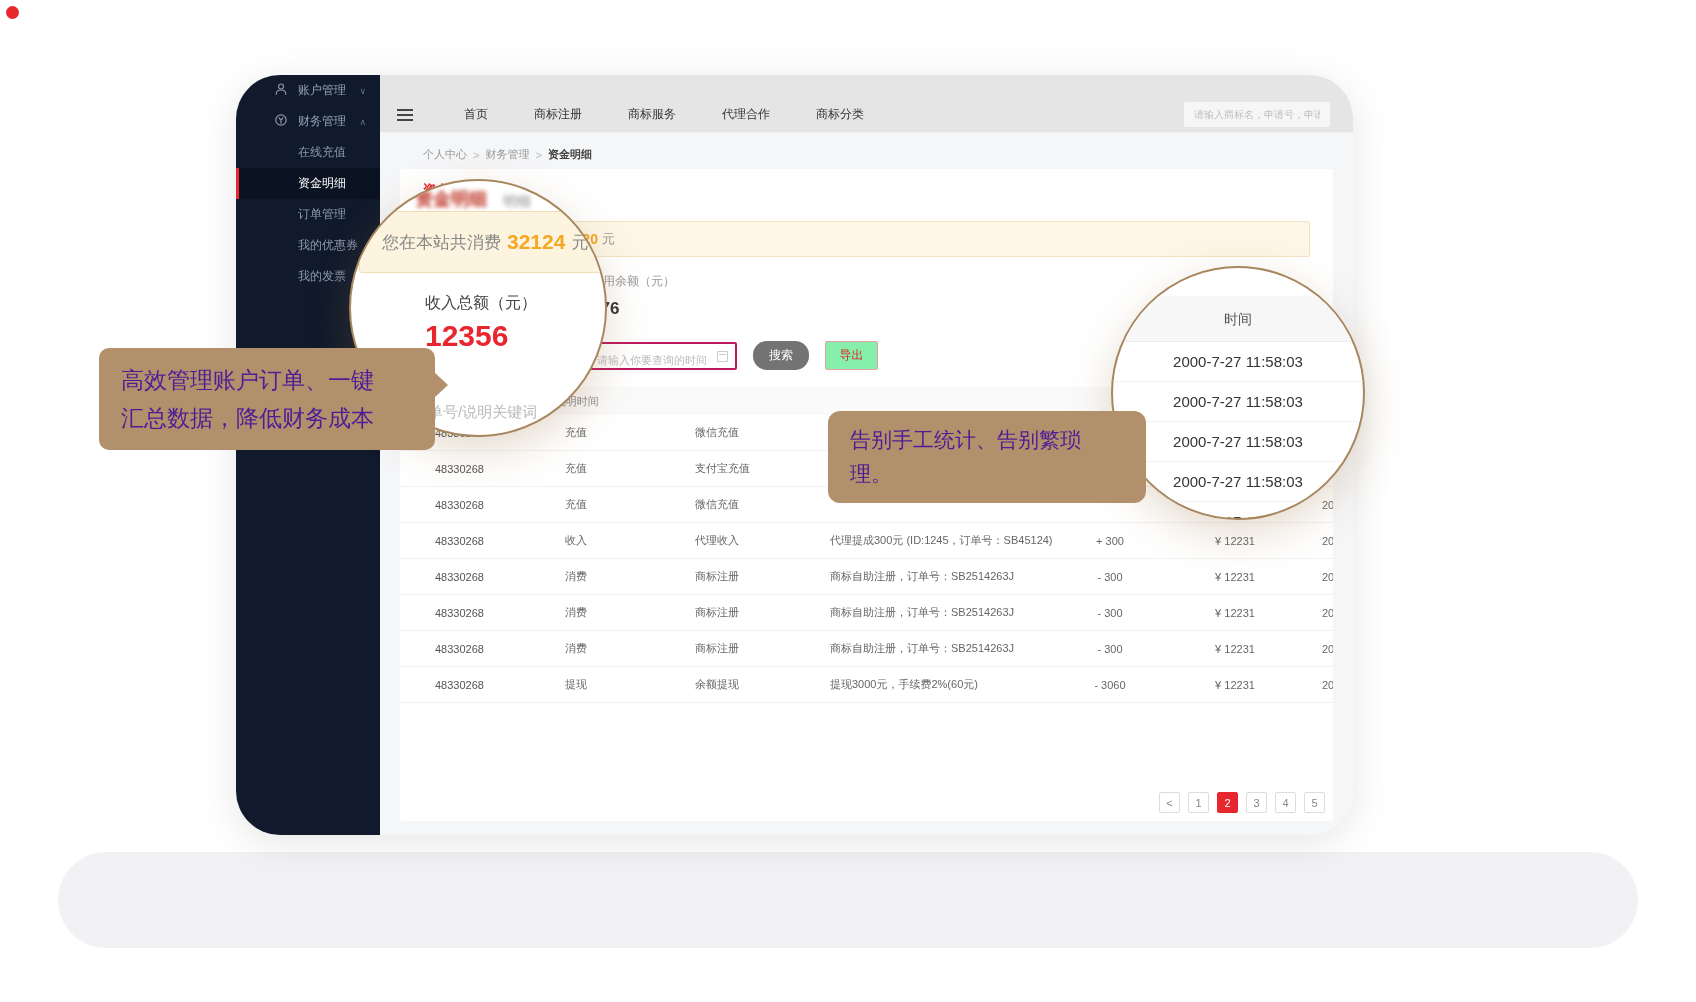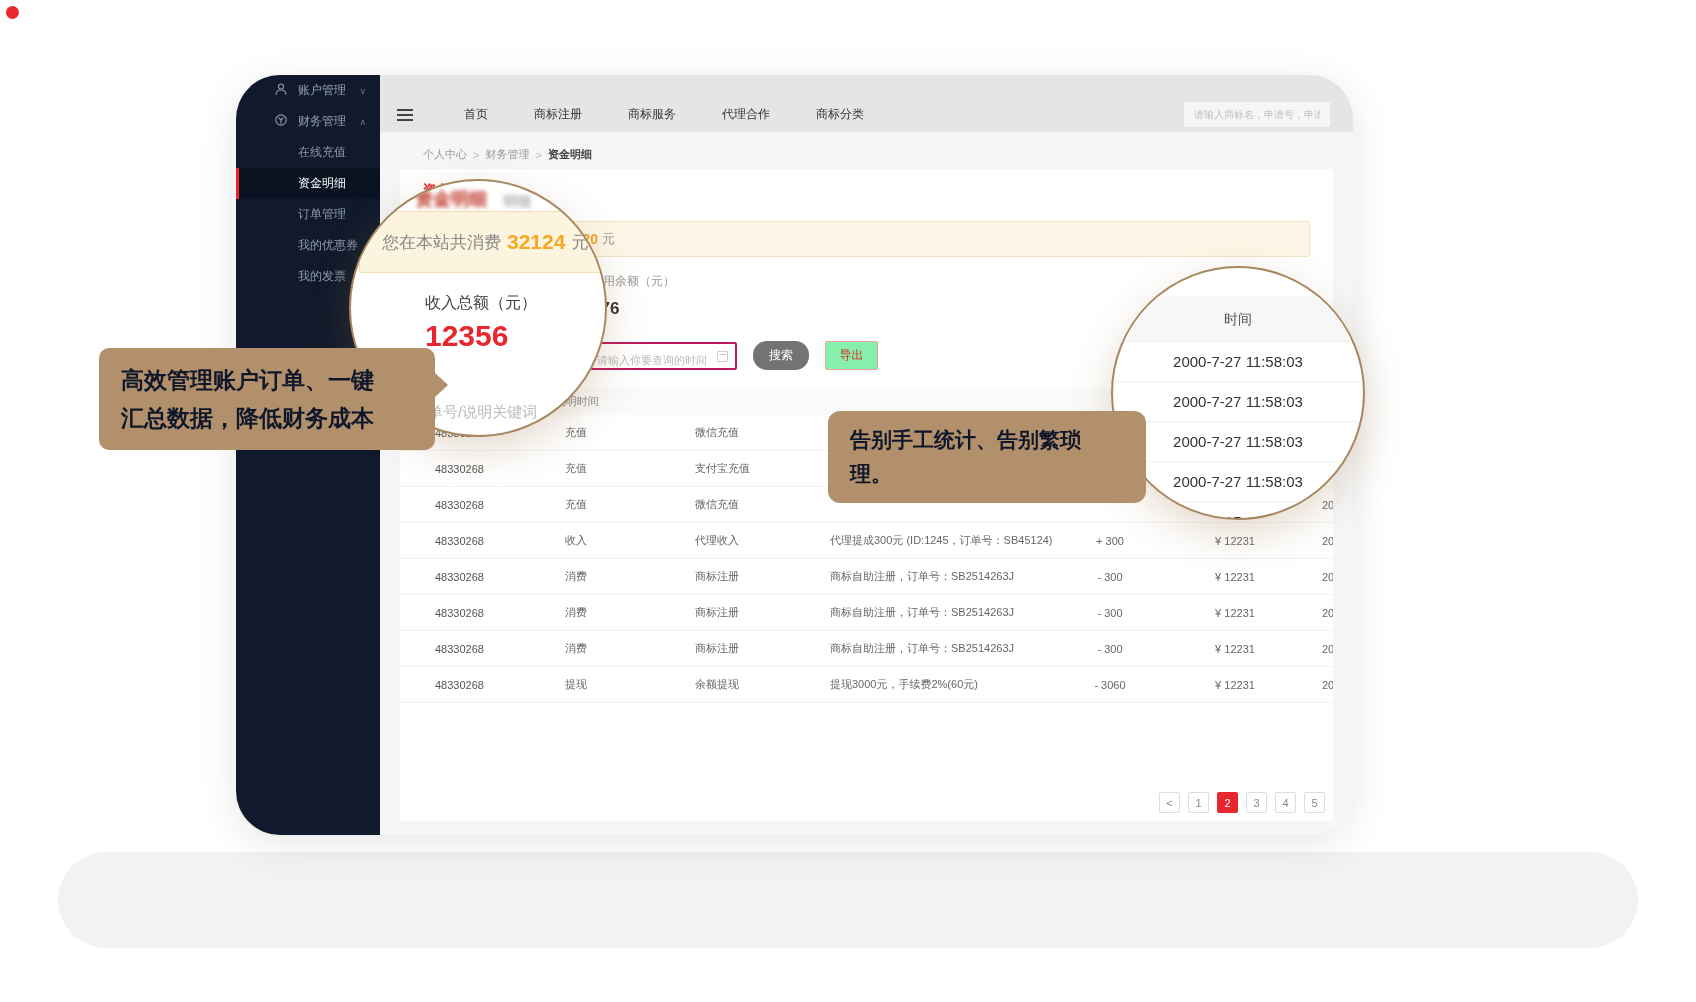--- a/index.html
+++ b/index.html
@@ -86,21 +86,21 @@
   .ml-banner { position:absolute; left:8px; top:30px; width:300px; height:62px; background:#fdf4df; border:1px solid #f1ddb2; border-radius:3px; display:flex; align-items:center; padding-left:22px; font-size:17px; color:#888; white-space:nowrap; }
   .ml-banner .amt { font-size:21px; font-weight:bold; color:#f6a723; margin:0 6px; }
   .ml-income-lbl { position:absolute; left:74px; top:112px; font-size:16px; color:#444; }
   .ml-income-val { position:absolute; left:74px; top:138px; font-size:30px; font-weight:bold; color:#e8262d; }
   .ml-colfrag { position:absolute; left:62px; top:222px; font-size:15px; color:#b9b9b9; white-space:nowrap; }
   .mr-head { position:absolute; left:0; right:0; top:28px; height:46px; background:#f7f7f8; border-bottom:1px solid #ececec; text-align:center; line-height:46px; font-size:14px; color:#555; }
   .mr-times { position:absolute; left:0; right:0; top:74px; }
   .mag-time { height:40px; line-height:40px; text-align:center; font-size:15px; color:#333; border-bottom:1px solid #f0f0f0; white-space:nowrap; }
 
   
-  .callout { position:absolute; background:#b3906c; border-radius:10px; color:#0f172a; z-index:6;font-weight:bold; }
+  .callout { position:absolute; background:#b3906c; border-radius:10px; color:#4c1d95; z-index:6; }
   .callout-left { left:99px; top:348px; width:336px; padding:13px 22px; font-size:23px; line-height:38px; }
   .callout-left::after { content:''; position:absolute; right:-13px; top:24px; border:13px solid transparent; border-left:14px solid #b3906c; border-right:0; }
   .callout-right { left:828px; top:411px; width:318px; padding:12px 22px; font-size:21px; line-height:34px; border-radius:12px; }
 </style>
 </head>
 <body>
 
 <div id="canvas">
 
   <span class="red-dot"></span>

